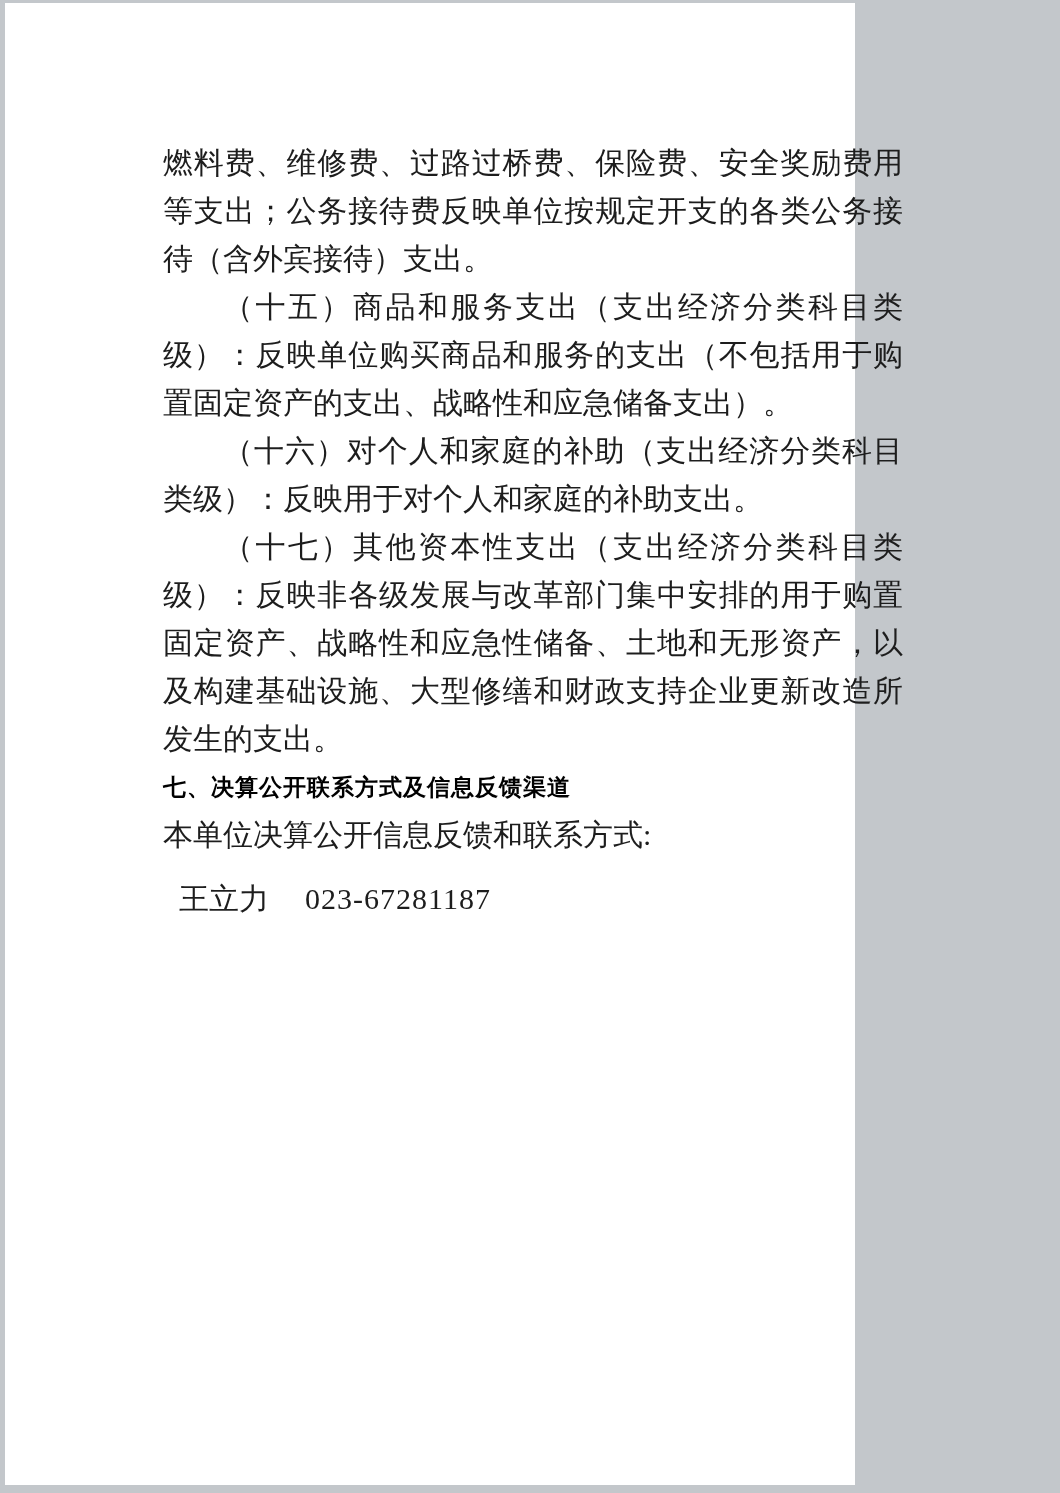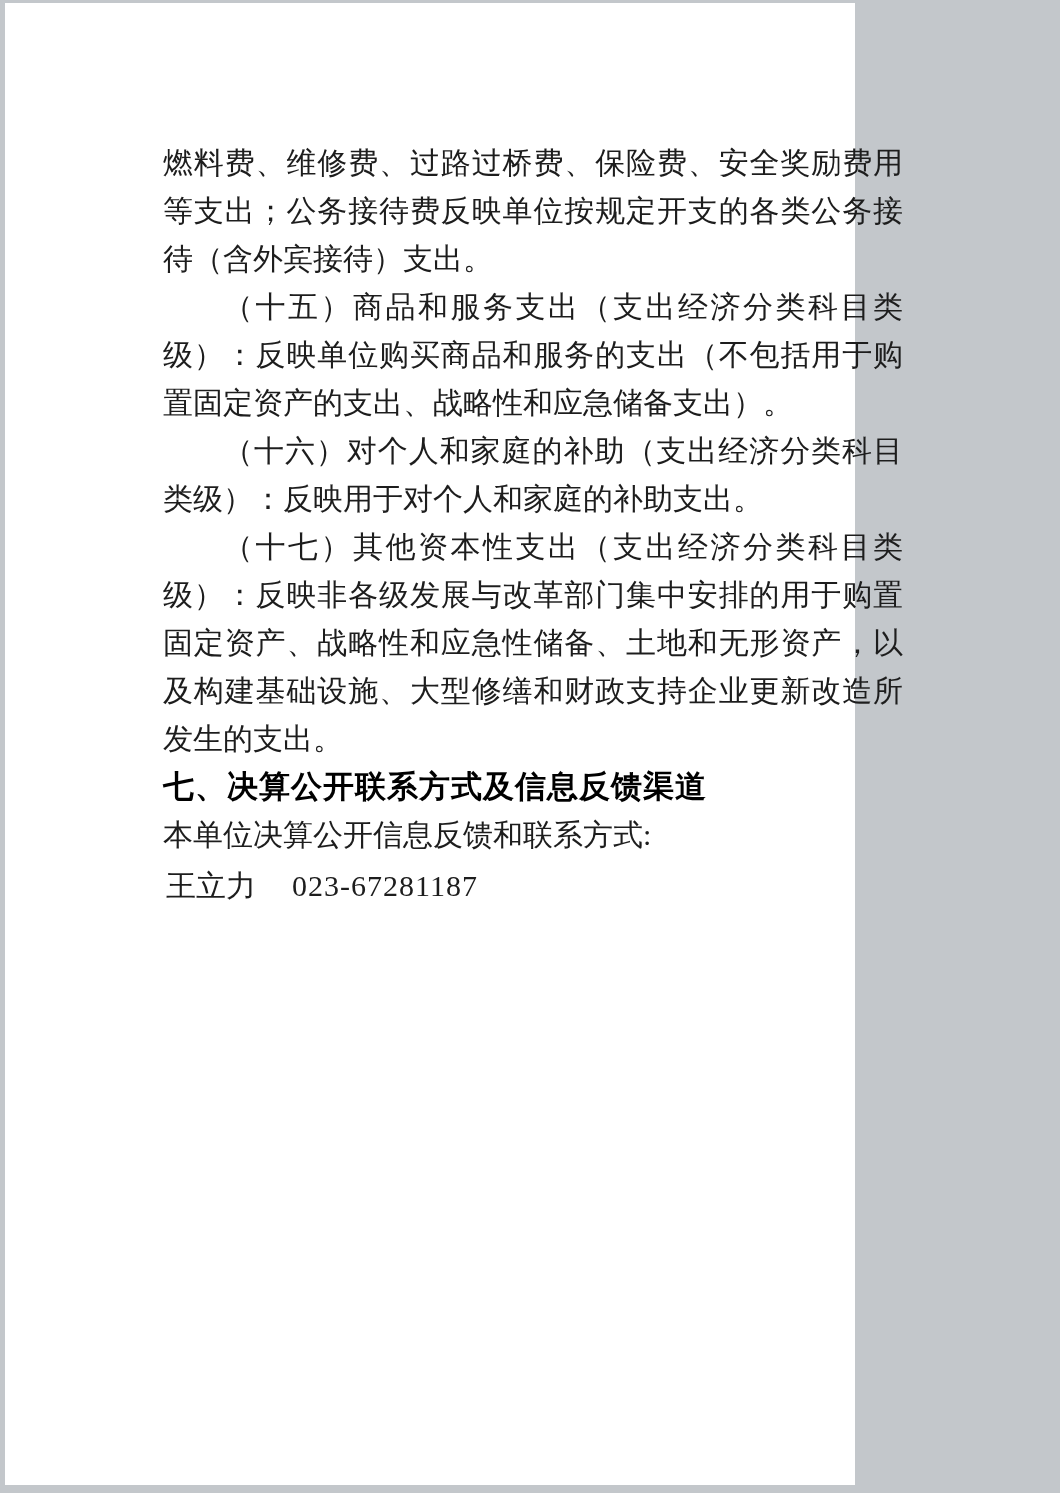--- a/index.html
+++ b/index.html
@@ -36,27 +36,27 @@
     text-align: justify;
     text-justify: inter-ideograph;
   }
   .para.indent {
     text-indent: 2em;
   }
   .section-heading {
     margin: 0;
     font-family: "Liberation Sans", "DejaVu Sans", sans-serif;
     font-weight: bold;
-    font-size: 31px;
+    font-size: 23px;
     line-height: 48px;
     color: #000000;
     letter-spacing: 1px;
   }
   .contact-line {
-    margin: 3px;
+    margin: 16px;
     text-align: left;
   }
   .contact-line .phone {
     margin-left: 36px;
     letter-spacing: 1px;
   }
 </style>
 </head>
 <body>
 

